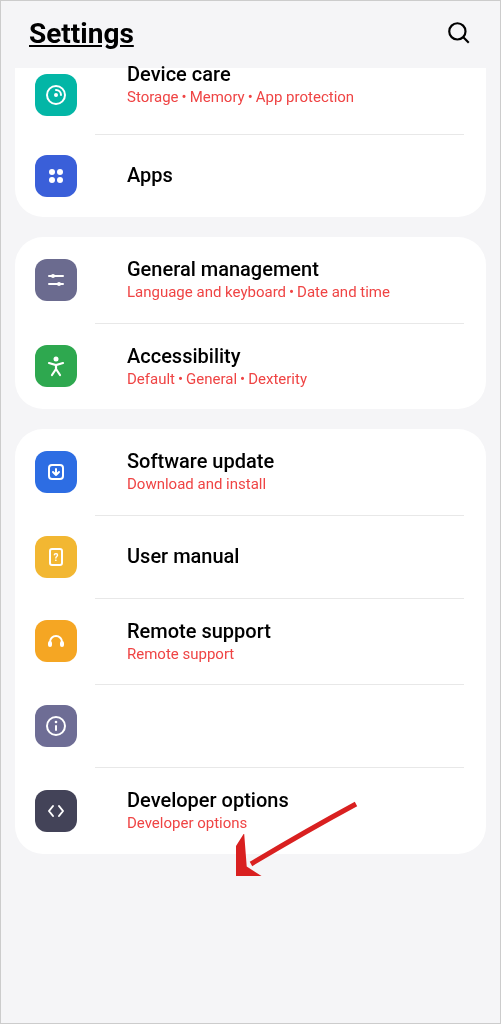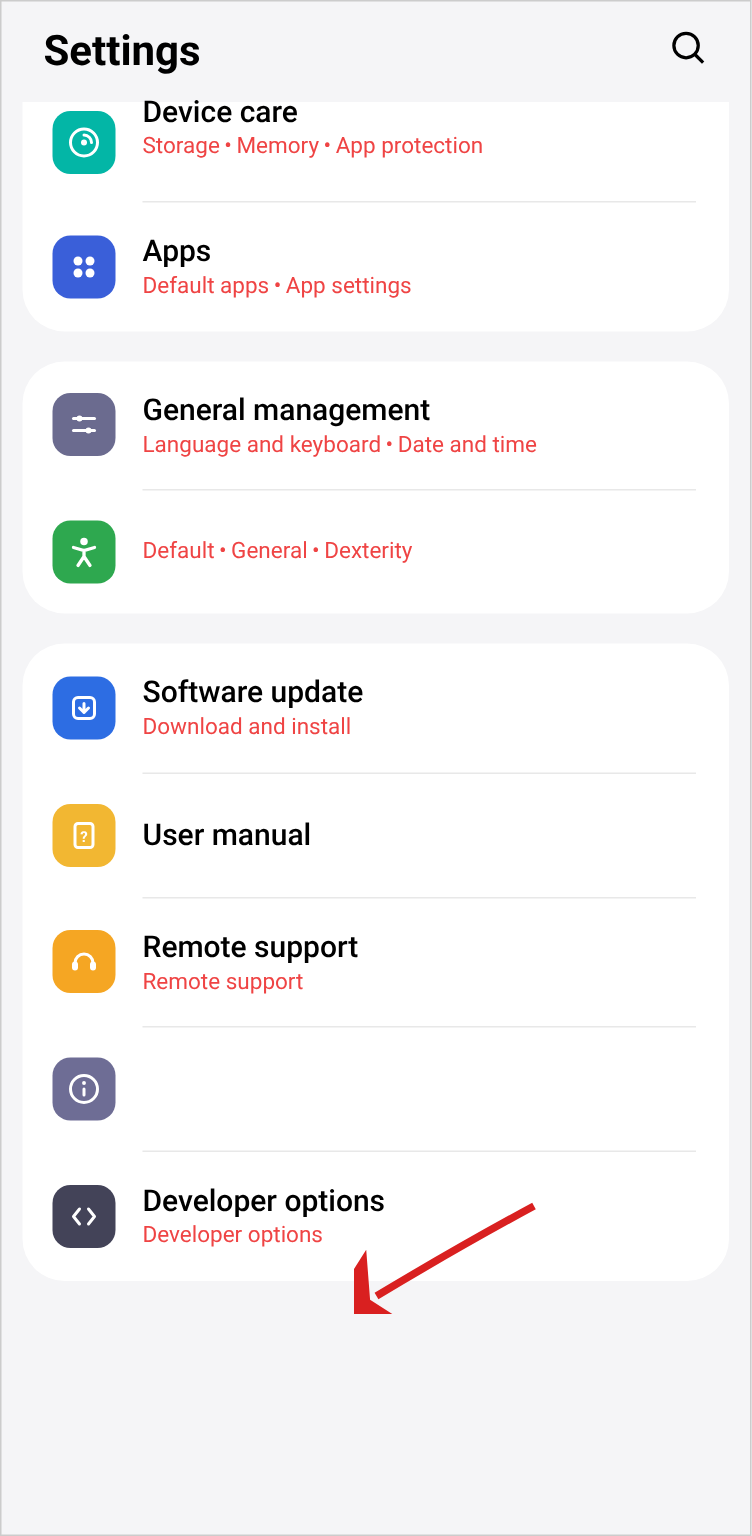--- a/index.html
+++ b/index.html
@@ -11,23 +11,24 @@
       font-family: -apple-system, BlinkMacSystemFont, "Segoe UI", Roboto, sans-serif;
       background: #f5f5f7;
       width: 501px;
       height: 1024px;
       overflow: hidden;
       border: 1px solid #ccc;
       position: relative;
     }
     .header {
       display: flex;
-      align-items: center;
+      align-items: flex-end;
       justify-content: space-between;
       padding: 16px 28px 18px 28px;
+      text-decoration: underline;
     }
     .header-title {
       font-size: 28px;
       font-weight: 700;
       color: #000;
     }
     .search-icon {
       width: 26px;
       height: 26px;
       color: #000;
@@ -79,20 +80,21 @@
     .icon-purple-gray { background: #6b6b8f; }
     .icon-green { background: #2ea84f; }
     .icon-blue2 { background: #2d6de3; }
     .icon-yellow { background: #f2b732; }
     .icon-orange { background: #f5a623; }
     .icon-purple { background: #6e6d95; }
     .icon-dark { background: #434358; }
     .item-text {
       flex: 1;
       min-width: 0;
+      margin-left: 32px;
     }
     .item-title {
       font-size: 20px;
       font-weight: 500;
       color: #000;
       margin-bottom: 2px;
     }
     .item-sub {
       font-size: 15px;
       color: #ef4444;
@@ -141,23 +143,20 @@
     <div class="icon-wrap icon-blue">
       <svg viewBox="0 0 24 24">
           <circle cx="8" cy="8" r="3" fill="#fff"></circle>
           <circle cx="16" cy="8" r="3" fill="#fff"></circle>
           <circle cx="8" cy="16" r="3" fill="#fff"></circle>
           <circle cx="16" cy="16" r="3" fill="#fff"></circle>
         </svg>
     </div>
     <div class="item-text">
       <div class="item-title">Apps</div>
-      <div class="item-sub">
-        <span>Default apps</span><span class="dot">•</span><span>App settings</span>
-      </div>
     </div>
   </div>
 </div>
 
 <div class="section">
   <div class="item">
     <div class="icon-wrap icon-purple-gray">
       <svg viewBox="0 0 24 24">
           <line x1="5" y1="8" x2="19" y2="8" stroke="#fff" stroke-width="2" stroke-linecap="round"></line>
           <circle cx="9" cy="8" r="2" fill="#fff"></circle>
@@ -174,20 +173,21 @@
   </div>
   <div class="divider"></div>
   <div class="item">
     <div class="icon-wrap icon-green">
       <svg viewBox="0 0 24 24">
           <circle cx="12" cy="5" r="2.5" fill="#fff"></circle>
           <path d="M5 9 L12 11 L19 9 M12 11 L12 15 M12 15 L8 21 M12 15 L16 21" stroke="#fff" stroke-width="2.2" stroke-linecap="round" fill="none"></path>
         </svg>
     </div>
     <div class="item-text">
+      <div class="item-title">Accessibility</div>
       <div class="item-sub">
         <span>Default</span><span class="dot">•</span><span>General</span><span class="dot">•</span><span>Dexterity</span>
       </div>
     </div>
   </div>
 </div>
 
 <div class="section">
   <div class="item">
     <div class="icon-wrap icon-blue2">

